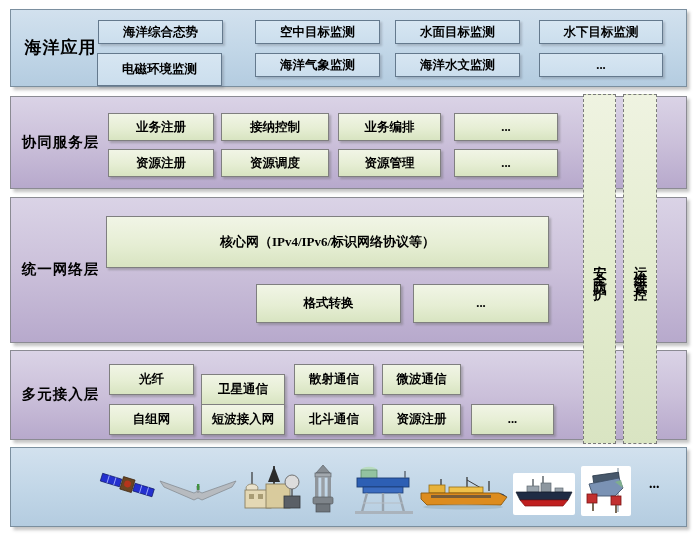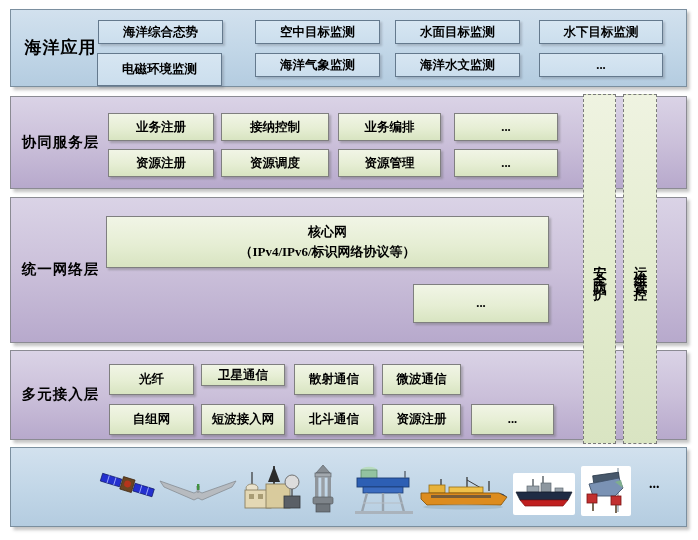--- a/index.html
+++ b/index.html
@@ -31,21 +31,21 @@
   .gbox{
     background:linear-gradient(180deg,#f1f5e6 0%,#e6eed4 55%,#d8e4c1 100%);
     border:1.4px solid #7f7f7f;
     box-shadow:1.5px 2px 2px rgba(105,105,105,.4);
   }
   .bbox{
     background:linear-gradient(180deg,#d7e6f2 0%,#cbdeed 100%);
     border:1.3px solid #64798d;
     box-shadow:1.5px 2px 2px rgba(105,115,125,.35);
   }
-  .corebox{flex-direction:column;font-size:13px;line-height:1.55;}
+  .corebox{flex-direction:row;font-size:13px;line-height:1.55;}
   .vbar{
     position:absolute;z-index:2;box-sizing:border-box;
     background:linear-gradient(180deg,#eff3e1 0%,#e3ecce 55%,#d9e4c2 100%);
     border:1.6px dashed #7a7a7a;
     display:flex;align-items:center;justify-content:center;
   }
   .vtext{
     writing-mode:vertical-rl;text-orientation:upright;
     font-weight:bold;font-size:13.5px;letter-spacing:7px;white-space:nowrap;
   }
@@ -84,27 +84,28 @@
     <div class="gbox" style="left:327px;top:52px;width:103px;height:28px">资源管理</div>
     <div class="gbox serif" style="left:443px;top:52px;width:104px;height:28px">...</div>
   </div>
 
   <div class="layer purple" style="left:10px;top:197px;width:677px;height:146px">
     <div class="layer-label">统一网络层</div>
     <div class="gbox corebox" style="left:95px;top:18px;width:443px;height:52px">
       <div>核心网</div>
       <div class="serif">（IPv4/IPv6/标识网络协议等）</div>
     </div>
+    <div class="gbox" style="left:245px;top:86px;width:145px;height:39px">格式转换</div>
     <div class="gbox serif" style="left:402px;top:86px;width:136px;height:39px">...</div>
   </div>
 
   <div class="layer purple" style="left:10px;top:350px;width:677px;height:90px">
     <div class="layer-label">多元接入层</div>
     <div class="gbox" style="left:98px;top:13px;width:85px;height:31px">光纤</div>
-    <div class="gbox" style="left:190px;top:13px;width:84px;height:22px">卫星通信</div>
+    <div class="gbox" style="left:190px;top:23px;width:84px;height:31px">卫星通信</div>
     <div class="gbox" style="left:283px;top:13px;width:80px;height:31px">散射通信</div>
     <div class="gbox" style="left:371px;top:13px;width:79px;height:31px">微波通信</div>
     <div class="gbox" style="left:98px;top:53px;width:85px;height:31px">自组网</div>
     <div class="gbox" style="left:190px;top:53px;width:84px;height:31px">短波接入网</div>
     <div class="gbox" style="left:283px;top:53px;width:80px;height:31px">北斗通信</div>
     <div class="gbox" style="left:371px;top:53px;width:79px;height:31px">资源注册</div>
     <div class="gbox serif" style="left:460px;top:53px;width:83px;height:31px">...</div>
   </div>
 
   <div class="layer blue" style="left:10px;top:447px;width:677px;height:80px">

